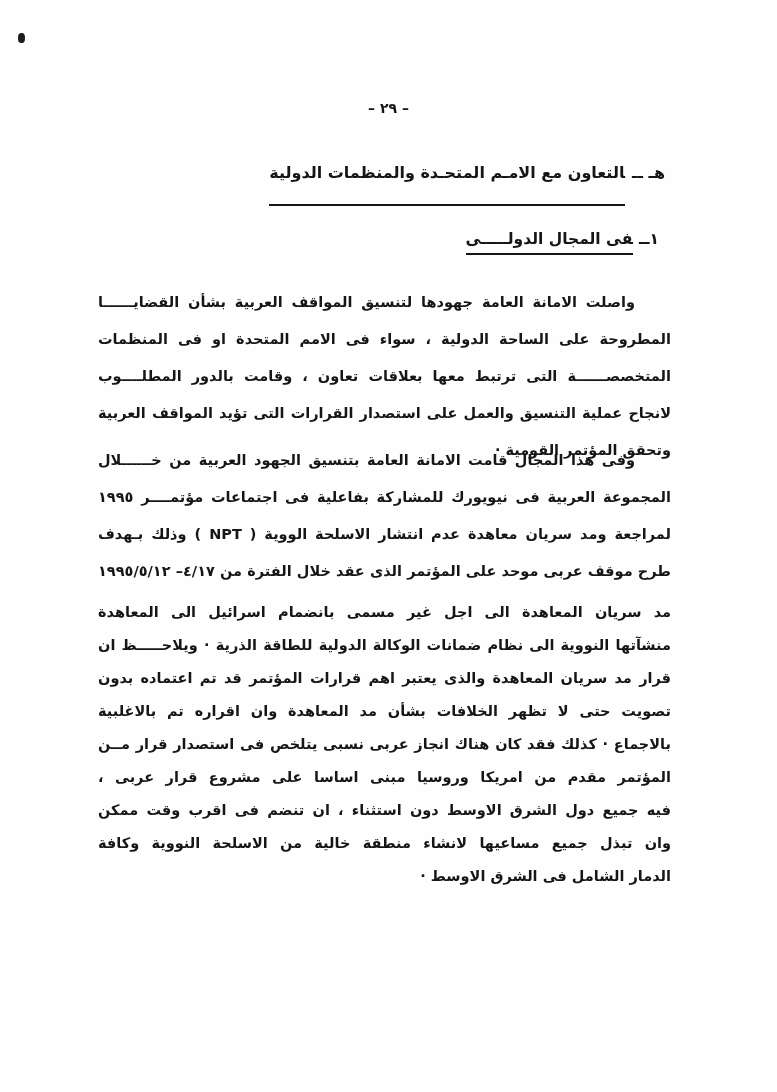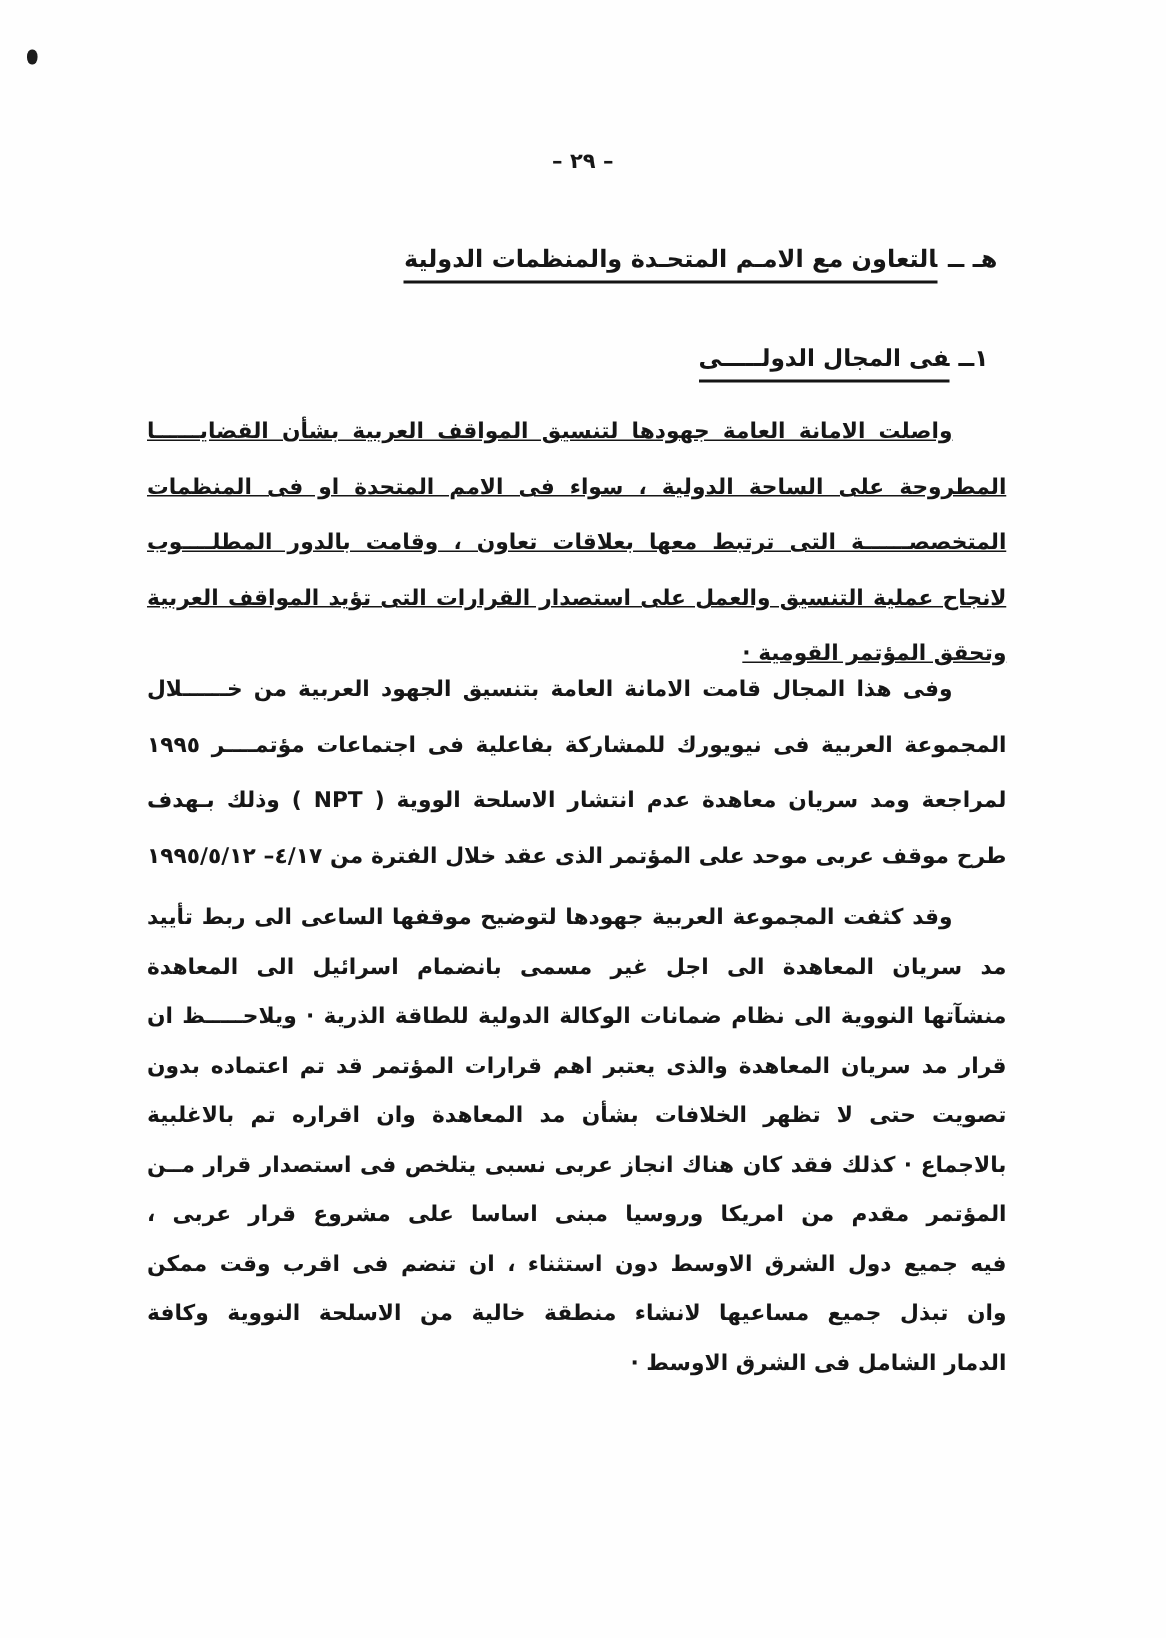--- a/index.html
+++ b/index.html
@@ -12,32 +12,32 @@
   .speck{position:absolute;left:18px;top:33px;width:7px;height:10px;background:#1c1c1c;border-radius:45%;}
   .pagenum{
     position:absolute;top:100px;left:0;width:777px;text-align:center;
     font-size:14px;font-weight:700;direction:rtl;
   }
   .heading{
     position:absolute;top:163px;right:112px;direction:rtl;
     font-size:16px;font-weight:700;white-space:nowrap;
   }
   .heading .prefix{margin-inline-end:7px;}
-  .heading .utext{border-bottom:2px solid #141414;padding-bottom:5px;text-align:center;}
+  .heading .utext{border-bottom:2px solid #141414;padding-bottom:22px;text-align:center;}
   .subheading{
     position:absolute;top:230px;right:118px;direction:rtl;
     font-size:15.5px;font-weight:700;white-space:nowrap;
   }
   .subheading .prefix{margin-inline-end:6px;}
   .subheading .utext{border-bottom:2px solid #141414;padding-bottom:5px;margin-top:21px;}
   .para{
     position:absolute;right:106px;left:98px;direction:rtl;
     font-size:14.5px;font-weight:700;
   }
-  .p1{top:270px;text-decoration:underline;}
+  .p1{top:284px;}
   .p2{top:442px;}
   .p3{top:596px;}
   .p1 .line,.p2 .line{line-height:37px;height:37px;}
   .p3 .line{line-height:33px;height:33px;}
   .line{
     text-align:justify;text-align-last:justify;
     white-space:normal;overflow:hidden;
   }
   .line.indent{text-indent:36px;}
   .line.short{text-align-last:right;}
@@ -66,21 +66,20 @@
 </div>
 
 <div class="para p2">
   <div class="line indent">وفى هذا المجال قامت الامانة العامة بتنسيق الجهود العربية من خــــــلال</div>
   <div class="line">المجموعة العربية فى نيويورك للمشاركة بفاعلية فى اجتماعات مؤتمــــر ١٩٩٥</div>
   <div class="line">لمراجعة ومد سريان معاهدة عدم انتشار الاسلحة الووية ( NPT ) وذلك بـهدف</div>
   <div class="line">طرح موقف عربى موحد على المؤتمر الذى عقد خلال الفترة من ٤/١٧– ١٩٩٥/٥/١٢ ·</div>
 </div>
 
 <div class="para p3">
-  <div class="line indent">وقد كثفت المجموعة العربية جهودها لتوضيح موقفها الساعى الى ربط تأييد</div>
   <div class="line">مد سريان المعاهدة الى اجل غير مسمى بانضمام اسرائيل الى المعاهدة واخضــــاع</div>
   <div class="line">منشآتها النووية الى نظام ضمانات الوكالة الدولية للطاقة الذرية · ويلاحـــــظ ان</div>
   <div class="line">قرار مد سريان المعاهدة والذى يعتبر اهم قرارات المؤتمر قد تم اعتماده بدون</div>
   <div class="line">تصويت حتى لا تظهر الخلافات بشأن مد المعاهدة وان اقراره تم بالاغلبية وليــــس</div>
   <div class="line">بالاجماع · كذلك فقد كان هناك انجاز عربى نسبى يتلخص فى استصدار قرار مــن</div>
   <div class="line">المؤتمر مقدم من امريكا وروسيا مبنى اساسا على مشروع قرار عربى ، يطالـــــب</div>
   <div class="line">فيه جميع دول الشرق الاوسط دون استثناء ، ان تنضم فى اقرب وقت ممكن للمعاهــدة</div>
   <div class="line">وان تبذل جميع مساعيها لانشاء منطقة خالية من الاسلحة النووية وكافة اسلحـــــة</div>
   <div class="line short">الدمار الشامل فى الشرق الاوسط ·</div>
 </div>

